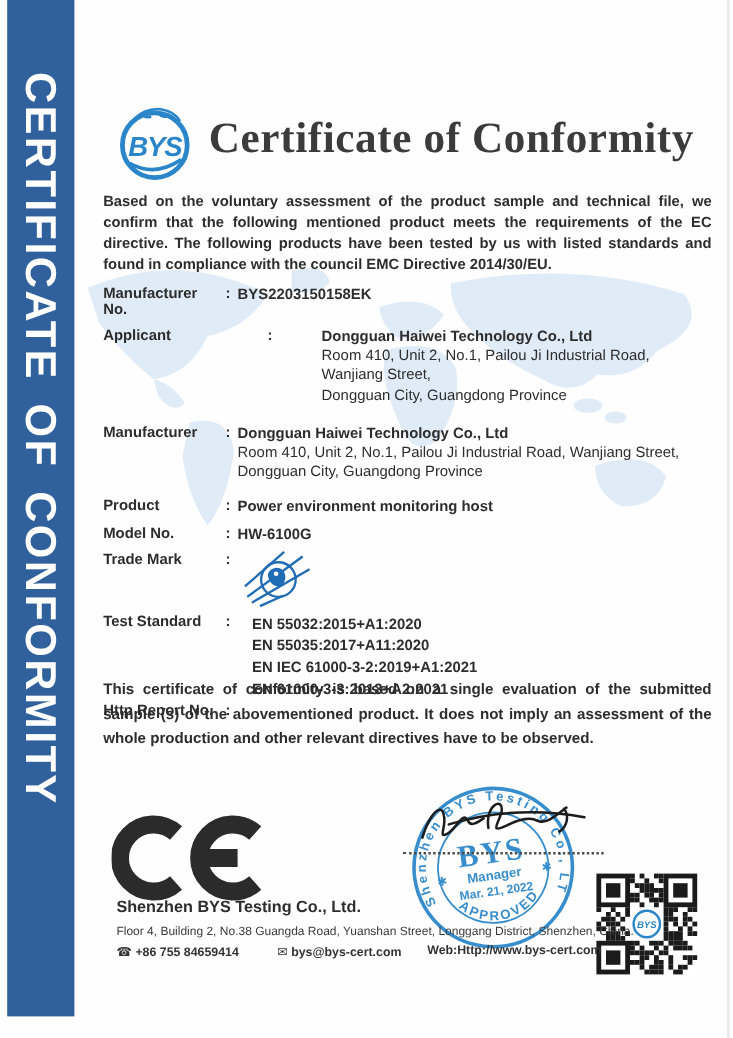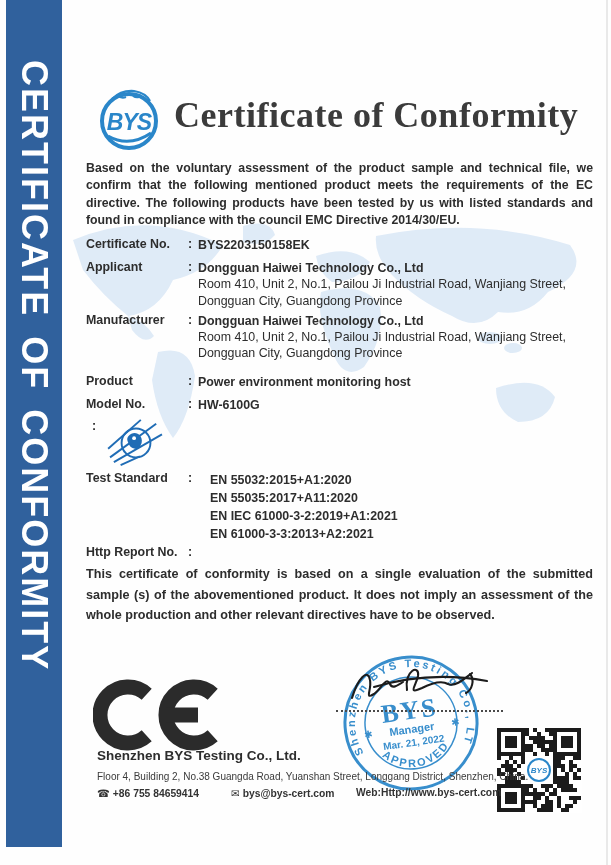--- a/index.html
+++ b/index.html
@@ -19,21 +19,21 @@
   .title{position:absolute;left:174px;top:94px;z-index:2;font-family:"Liberation Serif",serif;
          font-weight:bold;font-size:36px;color:#3b3b3b;letter-spacing:.5px;}
   .intro{position:absolute;left:86px;top:160px;width:507px;margin:0;z-index:2;
          font-size:12.3px;line-height:17.3px;font-weight:bold;text-align:justify;}
   
   .map{position:absolute;left:58px;top:220px;z-index:0;opacity:.65;}
   
   .fields{position:absolute;left:86px;top:237px;width:508px;z-index:1;}
   .frow{display:flex;margin-bottom:6px;}
   .frow:nth-child(1){margin-bottom:7px;}
-  .frow:nth-child(2){margin-bottom:4px;}
+  .frow:nth-child(2){margin-bottom:16px;gap:35px;}
   .frow:nth-child(3){margin-bottom:13px;}
   .frow:nth-child(6){margin-bottom:4px;}
   .frow:nth-child(7){margin-bottom:2px;}
   .flabel{flex:none;width:96px;font-weight:bold;font-size:12.4px;}
   .fcolon{flex:none;width:16px;font-weight:bold;font-size:12.4px;text-align:center;}
   .fvalue{flex:1;font-size:12.4px;}
   .fline{line-height:16.2px;}
   .frow:nth-child(7) .fline{line-height:18px;padding-left:12px;}
   .fline.b{font-weight:bold;}
   .tm-logo{display:block;margin:-2px 0 0 4px;}
@@ -85,21 +85,21 @@
       <path d="M263,72 Q307,60 322,87 Q327,117 306,147 Q285,162 274,131 Q258,96 263,72 Z"></path>
       <path d="M318,16 Q420,-4 512,25 Q532,52 490,72 Q470,97 440,92 Q420,112 394,96 Q358,80 334,55 Q316,36 318,16 Z"></path>
       <ellipse cx="432" cy="118" rx="12" ry="6"></ellipse>
       <ellipse cx="455" cy="128" rx="9" ry="5"></ellipse>
       <path d="M438,168 Q480,154 497,177 Q491,202 460,202 Q438,192 438,168 Z"></path>
     </g>
   </svg>
 
   <div class="fields">
       <div class="frow">
-        <span class="flabel">Certificate No.</span>
+        <span class="flabel">Manufacturer No.</span>
         <span class="fcolon">:</span>
         <div class="fvalue">
           <div class="fline b">BYS2203150158EK</div>
         </div>
       </div>
       <div class="frow">
         <span class="flabel">Applicant</span>
         <span class="fcolon">:</span>
         <div class="fvalue">
           <div class="fline b">Dongguan Haiwei Technology Co., Ltd</div>
@@ -124,20 +124,21 @@
         </div>
       </div>
       <div class="frow">
         <span class="flabel">Model No.</span>
         <span class="fcolon">:</span>
         <div class="fvalue">
           <div class="fline b">HW-6100G</div>
         </div>
       </div>
       <div class="frow">
+        <span class="flabel">Trade Mark</span>
         <span class="fcolon">:</span>
         <div class="fvalue">
           <svg class="tm-logo" width="60" height="50" viewBox="0 0 60 52">
       <g stroke="#1f6cb5" fill="none" stroke-width="2">
         <circle cx="30" cy="27" r="15"></circle>
         <path d="M3,42 L51,7"></path>
         <path d="M7,47 L57,18"></path>
         <path d="M1,33 L35,3"></path>
         <path d="M14,50 L34,41"></path>
       </g>

